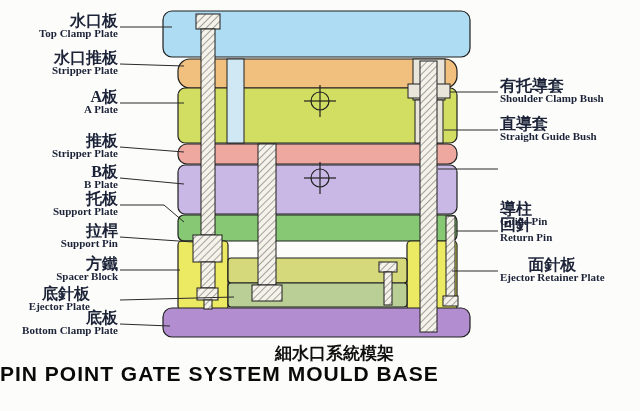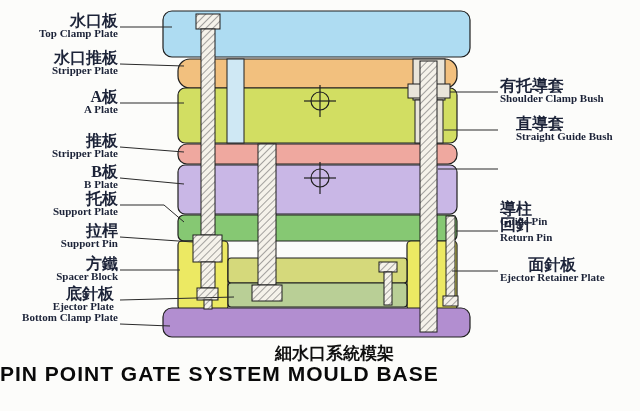--- a/index.html
+++ b/index.html
@@ -138,33 +138,34 @@
     <div class="en">Support Plate</div>
   </div>
   <div class="label left" style="top:224px; right:522px;">
     <div class="cn">拉桿</div>
     <div class="en">Support Pin</div>
   </div>
   <div class="label left" style="top:257px; right:522px;">
     <div class="cn">方鐵</div>
     <div class="en">Spacer Block</div>
   </div>
-  <div class="label left" style="top:287px; right:526px;">
+  <div class="label left" style="top:287px; right:550px;">
     <div class="cn">底針板</div>
     <div class="en">Ejector Plate</div>
   </div>
   <div class="label left" style="top:311px; right:522px;">
+    <div class="cn">底板</div>
     <div class="en">Bottom Clamp Plate</div>
   </div>
 
   <div class="label right" style="top:79px;  left:500px;">
     <div class="cn">有托導套</div>
     <div class="en">Shoulder Clamp Bush</div>
   </div>
-  <div class="label right" style="top:117px; left:500px;margin-left:16px;">
+  <div class="label right" style="top:117px; left:500px;">
     <div class="cn">直導套</div>
     <div class="en">Straight Guide Bush</div>
   </div>
   <div class="label right" style="top:156px; left:500px;margin-top:46px;">
     <div class="cn">導柱</div>
     <div class="en">Guide Pin</div>
   </div>
   <div class="label right" style="top:218px; left:500px;">
     <div class="cn">回針</div>
     <div class="en">Return Pin</div>

